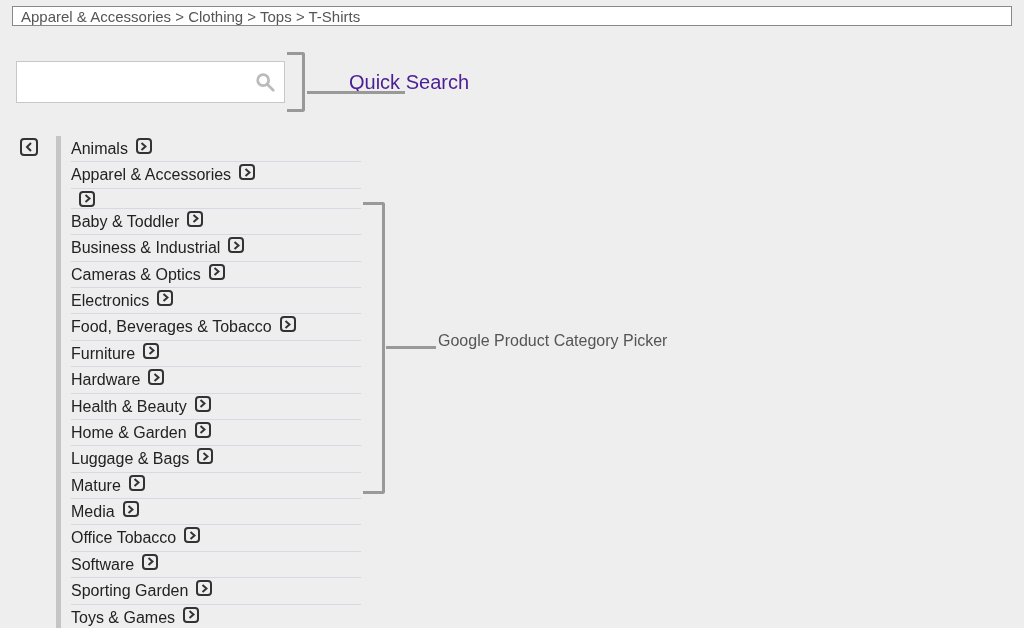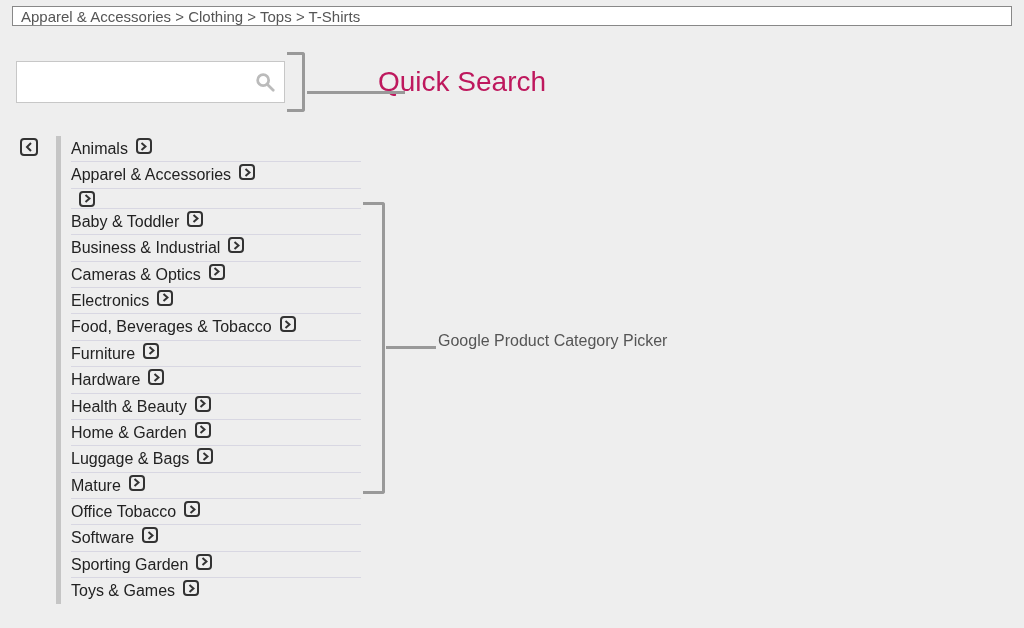--- a/index.html
+++ b/index.html
@@ -44,23 +44,23 @@
       width: 18px;
       height: 60px;
       border-top: 3px solid #999;
       border-right: 3px solid #999;
       border-bottom: 3px solid #999;
       border-top-right-radius: 3px;
       border-bottom-right-radius: 3px;
       margin-left: 2px;
     }
     .label1 {
-      color: #be185d;
-      font-size: 28px;
-      margin-left: 73px;
+      color: #4c1d95;
+      font-size: 20px;
+      margin-left: 44px;
     }
     .lead-line1 {
       position: absolute;
       width: 98px;
       height: 3px;
       background: #999;
       left: 299px;
       top: 85px;
     }
     .picker-area {
@@ -278,20 +278,28 @@
         </div>
         <div class="cat-item">
           <span>Mature</span>
           <span class="expand-btn">
             <svg width="7" height="9" viewBox="0 0 7 9">
               <polyline points="1.5,1 5.5,4.5 1.5,8" fill="none" stroke="#333" stroke-width="2"></polyline>
             </svg>
           </span>
         </div>
         <div class="cat-item">
+          <span>Media</span>
+          <span class="expand-btn">
+            <svg width="7" height="9" viewBox="0 0 7 9">
+              <polyline points="1.5,1 5.5,4.5 1.5,8" fill="none" stroke="#333" stroke-width="2"></polyline>
+            </svg>
+          </span>
+        </div>
+        <div class="cat-item">
           <span>Office Tobacco</span>
           <span class="expand-btn">
             <svg width="7" height="9" viewBox="0 0 7 9">
               <polyline points="1.5,1 5.5,4.5 1.5,8" fill="none" stroke="#333" stroke-width="2"></polyline>
             </svg>
           </span>
         </div>
         <div class="cat-item">
           <span>Software</span>
           <span class="expand-btn">

